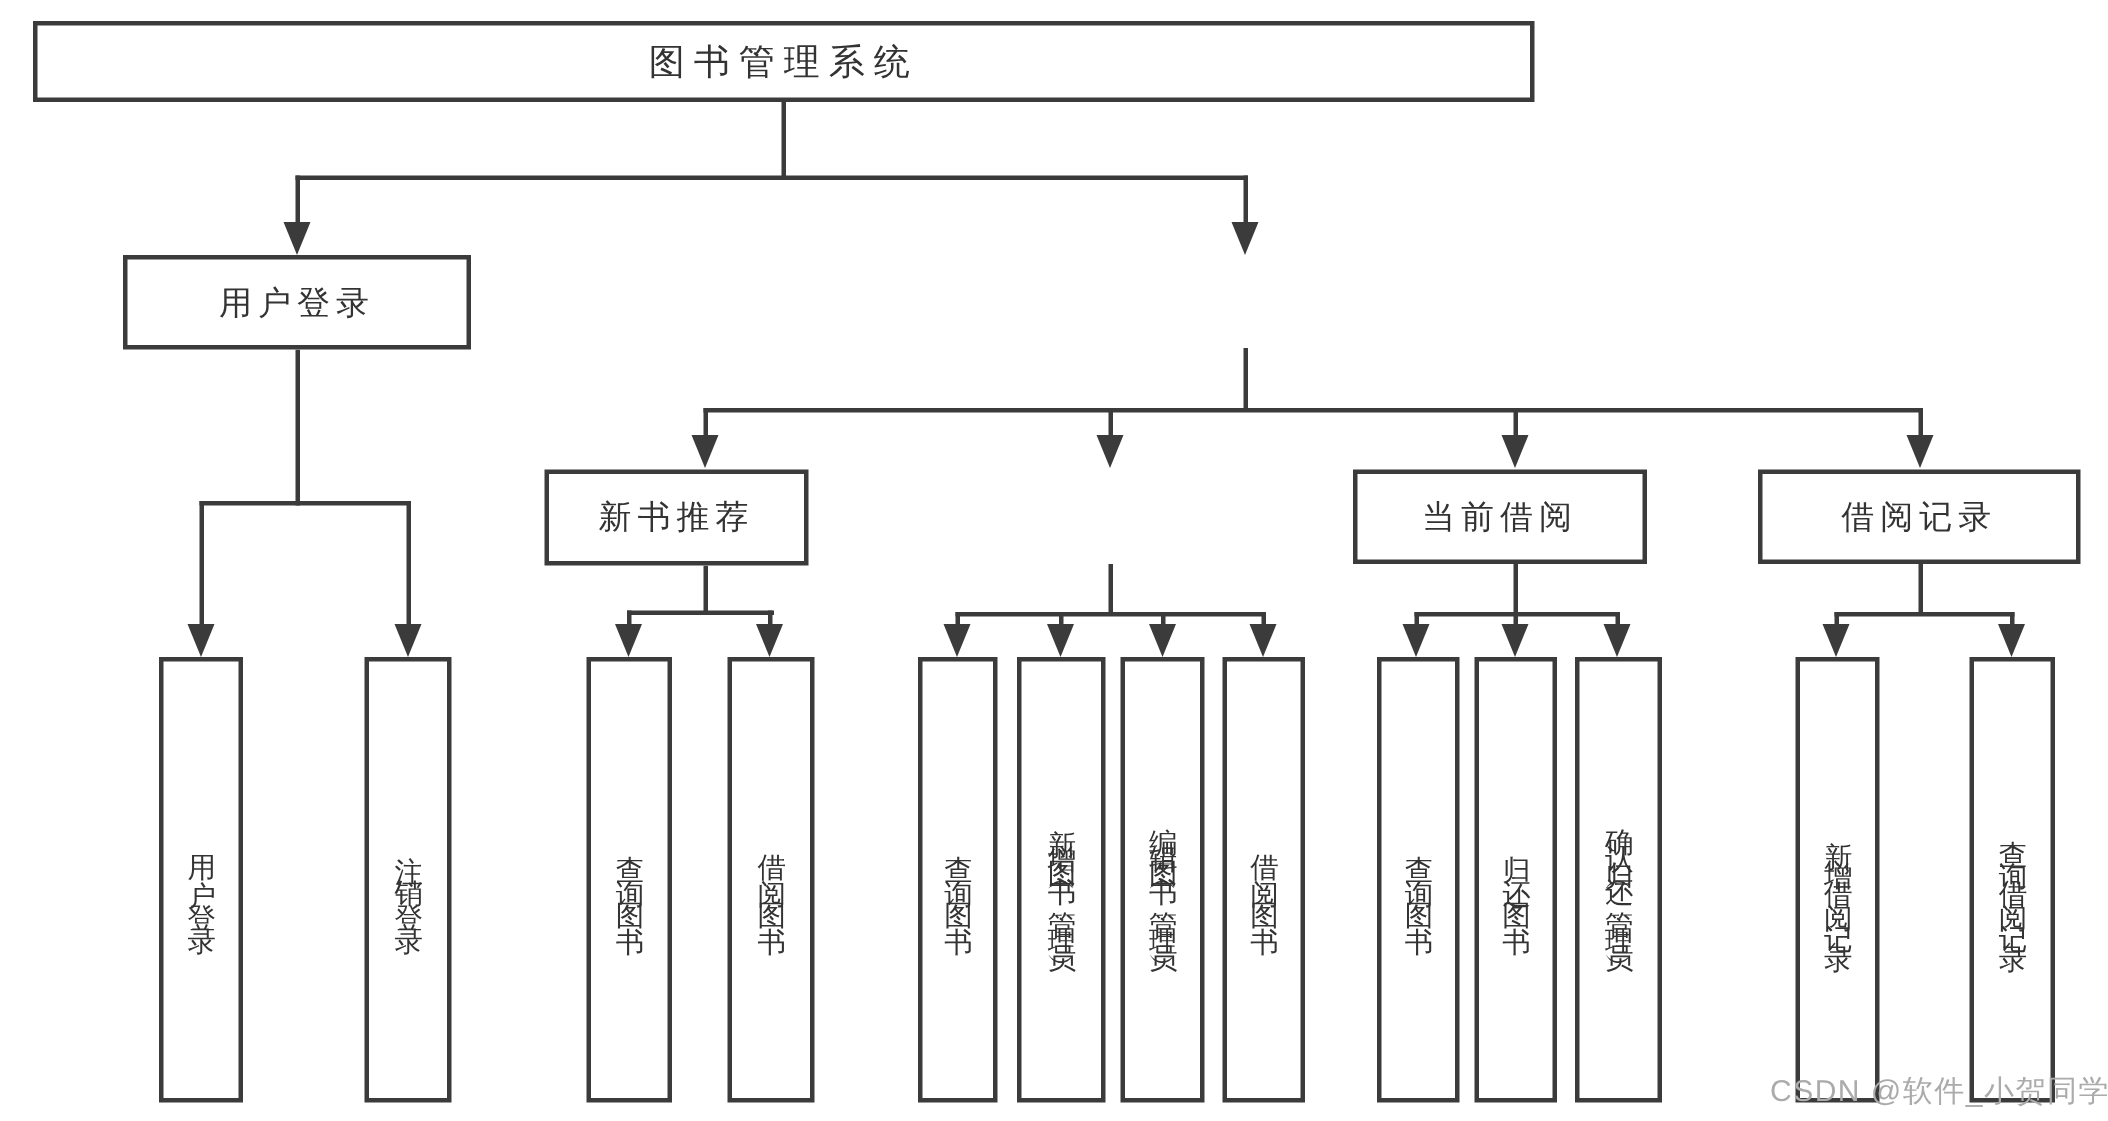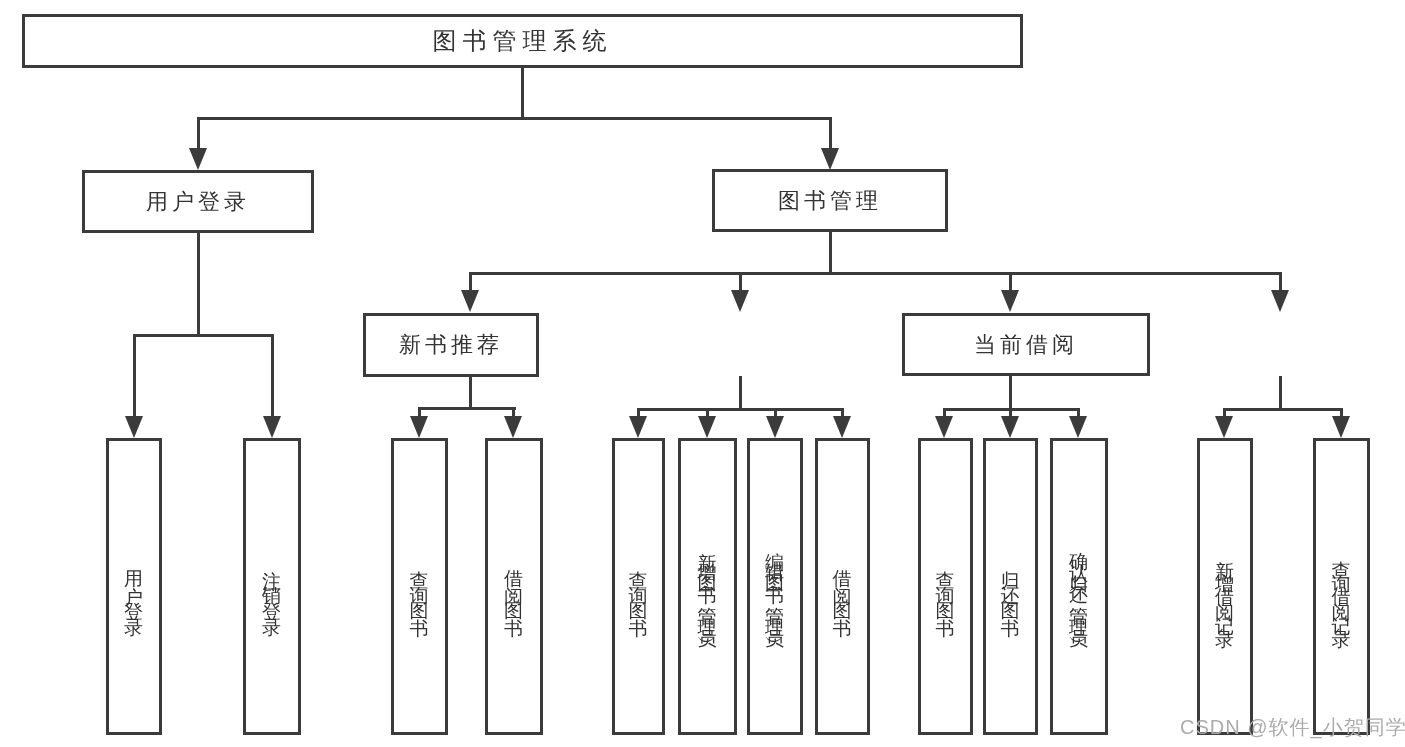--- a/index.html
+++ b/index.html
@@ -136,33 +136,33 @@
   <div class="arw" style="left:1332px; top:416px;"></div>
 
   <div class="box" style="left:22px; top:14px; width:1001px; height:54px;">
     <span class="node-label root-label">图书管理系统</span>
   </div>
 
   <div class="box" style="left:82px; top:170px; width:232px; height:63px;">
     <span class="node-label">用户登录</span>
   </div>
 
-  <div class="box" style="left:712px; top:169px; width:236px; height:63px;">
-    <span class="node-label">图书管理</span>
-  </div>
 
   <div class="box" style="left:363px; top:313px; width:176px; height:64px;">
     <span class="node-label">新书推荐</span>
   </div>
 
 
-  <div class="box" style="left:902px; top:313px; width:248px; height:63px;font-family:Liberation Mono, monospace;">
+  <div class="box" style="left:902px; top:313px; width:196px; height:63px;font-family:Liberation Mono, monospace;">
     <span class="node-label">当前借阅</span>
   </div>
 
+  <div class="box" style="left:1172px; top:313px; width:215px; height:63px;">
+    <span class="node-label">借阅记录</span>
+  </div>
 
   <div class="box" style="left:106px; top:438px; width:56px; height:297px;">
     <span class="vt short">用户登录</span>
   </div>
   <div class="box" style="left:243px; top:438px; width:58px; height:297px;">
     <span class="vt short">注销登录</span>
   </div>
 
   <div class="box" style="left:391px; top:438px; width:57px; height:297px;">
     <span class="vt short">查询图书</span>

